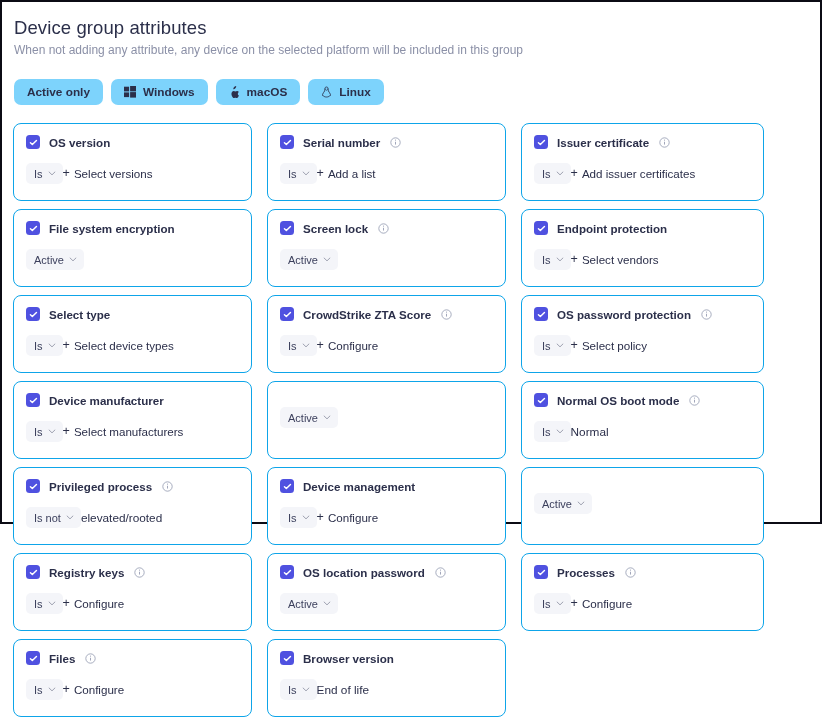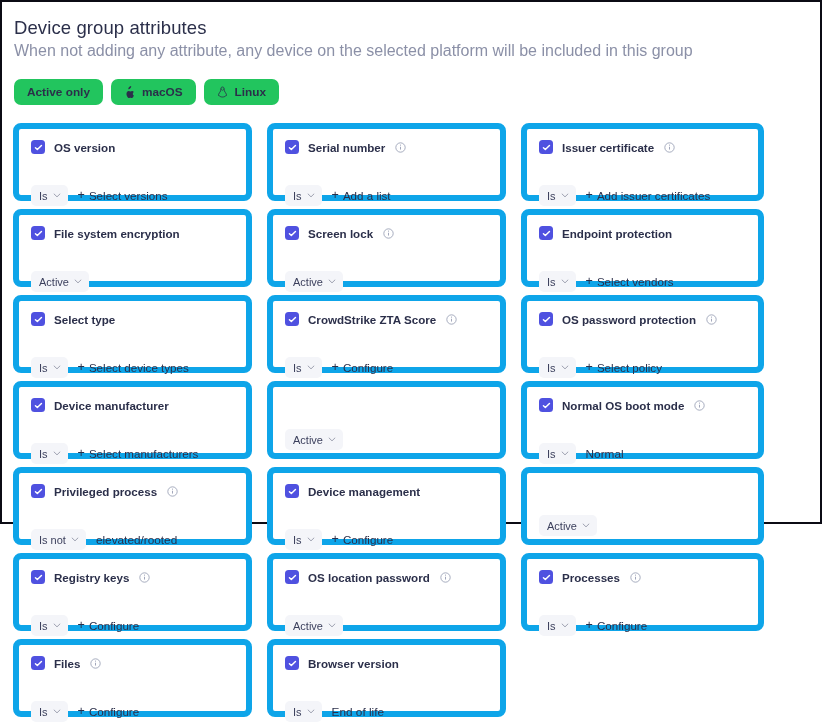--- a/index.html
+++ b/index.html
@@ -20,61 +20,61 @@
   
   .header { padding: 0 12px; }
   .page-title {
     font-size: 18.5px;
     font-weight: 400;
     color: #2b2f4a;
     letter-spacing: .1px;
     line-height: 24px;
   }
   .page-subtitle {
-    font-size: 16px;
+    font-size: 12px;
     color: #8b90a7;
     margin-top: 3px;
     line-height: 15px;
   }
 
   
   .chips {
     display: flex;
     gap: 8px;
     padding: 0 12px;
     margin-top: 21px;
   }
   .chip {
     display: inline-flex;
     align-items: center;
     gap: 7px;
     height: 26px;
     padding: 0 13px;
-    background: #22c55e;
+    background: #7dd3fc;
     border-radius: 7px;
     font-size: 11.8px;
     font-weight: 600;
     color: #2b2f4a;
     white-space: nowrap;
     cursor: pointer;
   }
   .chip .glyph { display: inline-flex; align-items: center; }
 
   
   .grid {
     display: grid;
     grid-template-columns: 239px 239px 243px;
     column-gap: 15px;
     row-gap: 8px;
     padding: 0 0 0 11px;
     margin-top: 18px;
   }
   .card {
     background: #ffffff;
-    border: 6px solid #0ea5e9;
+    border: 1px solid #0ea5e9;
     border-radius: 8px;
     height: 78px;
     padding: 11px 11px 0 12px;
     display: flex;
     flex-direction: column;
     justify-content: flex-start;
     text-align: center;
   }
   .card-head {
     display: flex;
@@ -101,22 +101,21 @@
   .info-icon {
     flex: 0 0 auto;
     display: inline-flex;
     align-items: center;
     margin-left: 1px;
     cursor: pointer;
   }
   .card-body {
     display: flex;
     align-items: center;
-    gap: 10px;
-    margin-top: 31px;
+    margin-top: 14px;
   }
   .pill {
     display: inline-flex;
     align-items: center;
     gap: 5px;
     height: 21px;
     padding: 0 7px 0 8px;
     background: #f4f5f9;
     border-radius: 5px;
     font-size: 11px;
@@ -150,20 +149,31 @@
     <div class="page-title">Device group attributes</div>
     <div class="page-subtitle">When not adding any attribute, any device on the selected platform will be included in this group</div>
   </div>
 
   <div class="chips" id="chips">
       <div class="chip">
         <span>Active only</span>
       </div>
       <div class="chip">
         <span class="glyph">
+          <svg width="12" height="12" viewBox="0 0 12 12">
+            <rect x="0" y="0.7" width="5.1" height="4.7" fill="#2b2f4a"></rect>
+            <rect x="6.1" y="0" width="5.9" height="5.4" fill="#2b2f4a"></rect>
+            <rect x="0" y="6.4" width="5.1" height="4.7" fill="#2b2f4a"></rect>
+            <rect x="6.1" y="6.1" width="5.9" height="5.5" fill="#2b2f4a"></rect>
+          </svg>
+        </span>
+        <span>Windows</span>
+      </div>
+      <div class="chip">
+        <span class="glyph">
           <svg width="11" height="13" viewBox="0 0 11 13">
             <path d="M7.2 0c.1.9-.25 1.75-.8 2.35-.55.6-1.3 1.05-2.05.99-.12-.86.3-1.76.82-2.31C5.72.44 6.55.05 7.2 0z" fill="#2b2f4a"></path>
             <path d="M9.9 9.6c-.2.47-.3.68-.56 1.1-.37.58-.88 1.31-1.52 1.32-.57 0-.72-.37-1.49-.37-.77 0-.93.38-1.5.38-.64.02-1.13-.66-1.5-1.24C2.3 9.17 2.2 7.27 2.85 6.26c.46-.72 1.19-1.14 1.87-1.14.7 0 1.14.38 1.72.38.56 0 .9-.38 1.71-.38.61 0 1.26.33 1.72.9-1.51.83-1.27 3.0.03 3.58z" fill="#2b2f4a"></path>
           </svg>
         </span>
         <span>macOS</span>
       </div>
       <div class="chip">
         <span class="glyph">
           <svg width="11" height="13" viewBox="0 0 11 13">

